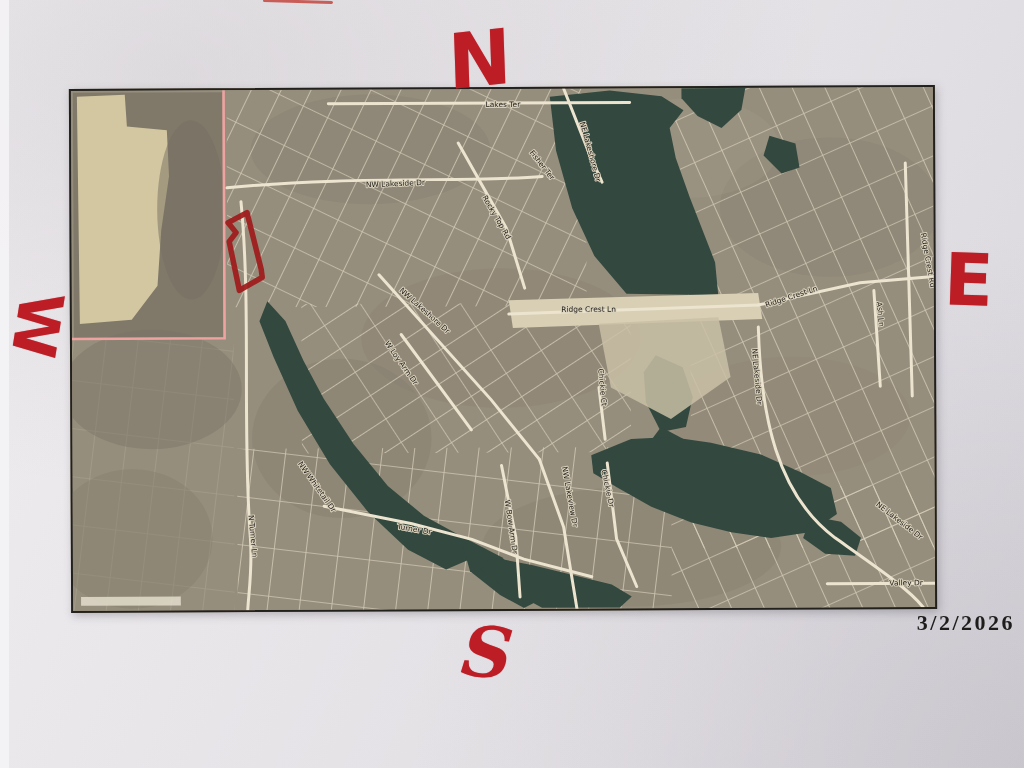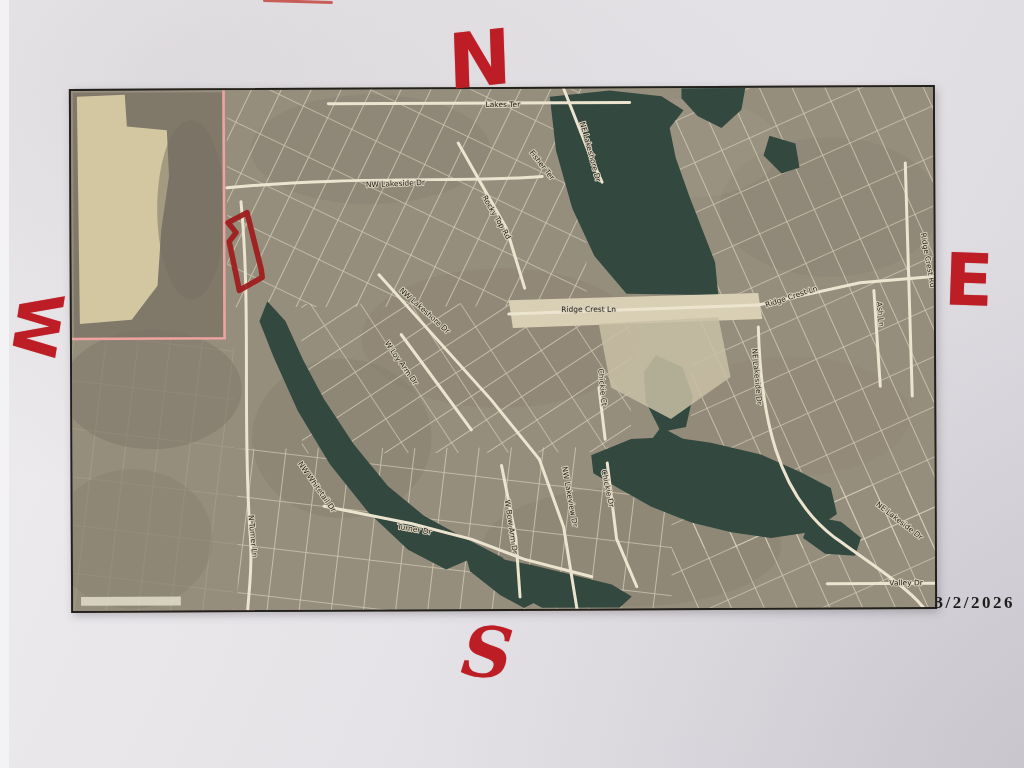--- a/index.html
+++ b/index.html
@@ -23,23 +23,23 @@
   .compass{
     position:absolute;color:#bd1e26;font-weight:bold;line-height:1;
     font-family:"DejaVu Sans",sans-serif;user-select:none;
     text-shadow:0 0 1px rgba(160,20,30,.4);
   }
   .compass.n{left:448px;top:22px;font-size:76px;transform:rotate(-6deg) skewX(-4deg);}
   .compass.e{left:944px;top:244px;font-size:72px;transform:rotate(2deg);}
   .compass.s{left:462px;top:618px;font-size:70px;font-family:"DejaVu Serif",serif;font-style:italic;transform:rotate(6deg);}
   .compass.w{left:4px;top:296px;font-size:60px;transform:rotate(99deg) skewX(6deg);}
   .date-stamp{
-    position:absolute;left:900px;top:593px;width:115px;text-align:right;
+    position:absolute;left:900px;top:610px;width:115px;text-align:right;
     font-family:"Liberation Serif","DejaVu Serif",serif;font-weight:bold;
-    font-size:17px;letter-spacing:2.5px;color:#1e1d1b;
+    font-size:22px;letter-spacing:2.5px;color:#1e1d1b;
   }
   text.street{
     font-family:"DejaVu Sans",sans-serif;font-size:7.5px;fill:#211e19;
     paint-order:stroke;stroke:#d9d1bc;stroke-width:2px;stroke-linejoin:round;
     text-anchor:middle;
   }
 </style>
 </head>
 <body>
 

